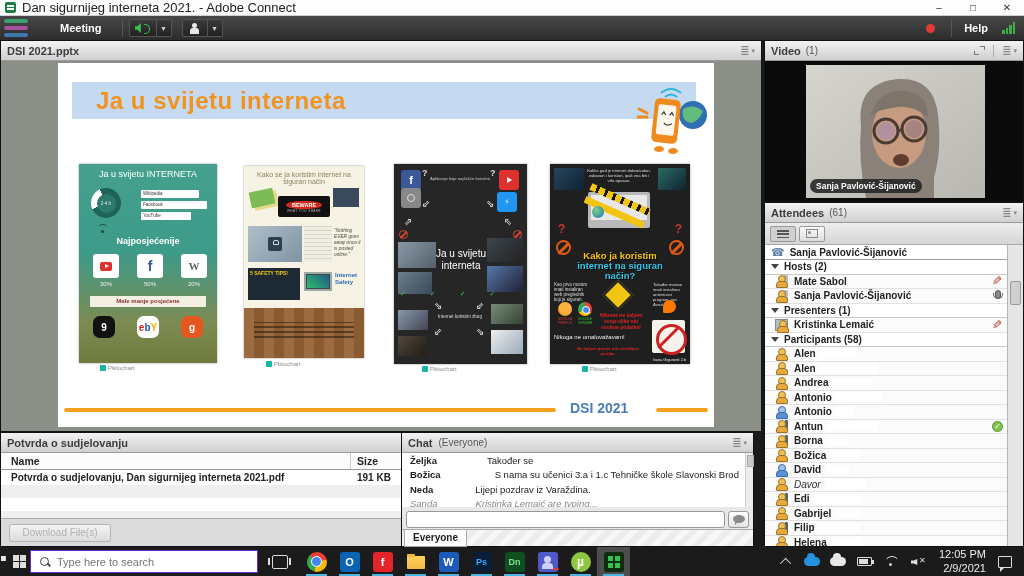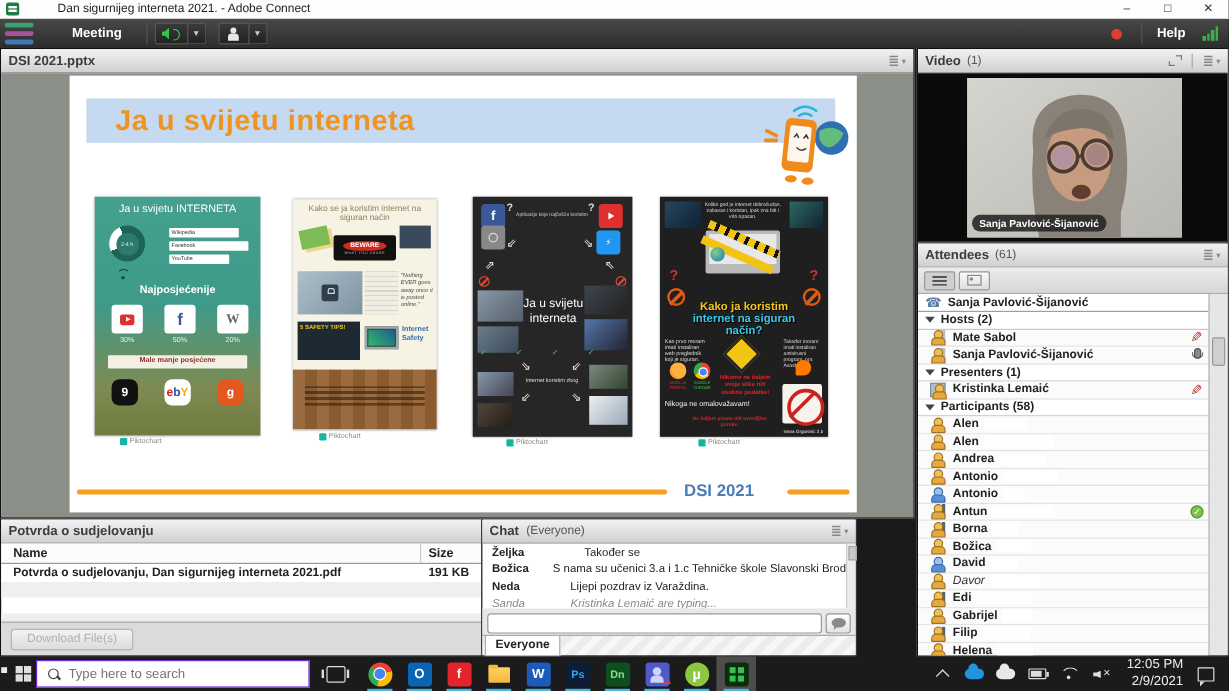--- a/index.html
+++ b/index.html
@@ -5,21 +5,21 @@
   * { margin:0; padding:0; box-sizing:border-box; }
   html,body { width:1024px; height:576px; overflow:hidden; background:#000;
     font-family:"Liberation Sans","DejaVu Sans",sans-serif; }
   #app { position:relative; width:1024px; height:576px; background:#1a1a1a; }
 
   
   .titlebar { position:absolute; left:0; top:0; width:1024px; height:16px; background:#fdfdfd;
     border-bottom:1px solid #d0d0d0; display:flex; align-items:center; }
   .app-ico { width:11px; height:11px; margin:0 6px 0 5px; background:#1c7d45; border-radius:2px; position:relative; }
   .app-ico::before { content:""; position:absolute; left:2px; top:3px; width:7px; height:2px; background:#fff; box-shadow:0 3px 0 #fff; }
-  .win-title { font-size:10px; color:#222;margin-left:26px; }
+  .win-title { font-size:13px; color:#222; }
   .win-ctrls { margin-left:auto; display:flex; }
   .win-btn { width:34px; height:16px; text-align:center; font-size:10px; line-height:15px; color:#333; }
 
   
   .menubar { position:absolute; left:0; top:16px; width:1024px; height:24px;
     background:linear-gradient(#484848,#2c2c2c); display:flex; align-items:center; }
   .cc-logo { width:30px; height:18px; margin-left:4px; display:flex; flex-direction:column; justify-content:space-between; }
   .cc-logo i { display:block; width:24px; height:4px; border-radius:2px; }
   .cc-logo i:nth-child(1){ background:#3ca06f; }
   .cc-logo i:nth-child(2){ background:#a7539b; }
@@ -248,21 +248,21 @@
   .file-rows { position:absolute; left:0; top:37px; right:0; }
   .file-row { height:15px; display:flex; align-items:center; font-size:10px; font-weight:bold; color:#222; background:#fff; }
   .fname { padding-left:10px; width:340px; white-space:nowrap; overflow:hidden; }
   .fsize { padding-left:16px; }
   .band { height:13px; } .band.g { background:#efefef; }
   .files-foot { position:absolute; left:0; bottom:0; right:0; height:28px; background:#dbdbdb; border-top:1px solid #aaa; }
   .dl-btn { position:absolute; left:8px; top:5px; width:102px; height:18px; background:linear-gradient(#f4f4f4,#dcdcdc);
     border:1px solid #b5b5b5; border-radius:3px; color:#b0b0b0; font-size:10px; text-align:center; line-height:16px; }
 
   
-  .pod.chat { left:401px; top:432px; width:313px; height:115px; }
+  .pod.chat { left:401px; top:432px; width:353px; height:115px; }
   .chat-scope { font-weight:normal; font-size:10px; color:#555; margin-left:6px; }
   .msgs { position:absolute; left:0; top:20px; right:8px; height:54px; overflow:hidden; }
   .msg { display:flex; align-items:center; height:14.5px; font-size:9.5px; color:#222; padding-left:8px; white-space:nowrap; }
   .mname { font-weight:bold; flex:none; }
   .mtext { margin-left:6px; }
   .msg .italic { font-style:italic; font-weight:normal; color:#8a8a8a; }
   .chat-scroll { position:absolute; right:0; top:20px; width:8px; height:54px; background:#ececec; border-left:1px solid #ccc; }
   .chat-scroll::before { content:""; position:absolute; left:1px; top:2px; width:5px; height:10px; background:#c9c9c9; border:1px solid #aaa; }
   .chat-inrow { position:absolute; left:0; top:74px; right:0; height:24px; background:#e8e8e8; display:flex; align-items:center; padding:0 4px; }
   .chat-input { flex:1; height:17px; border:1px solid #999; border-radius:3px; background:#fff; font-size:10px; padding:0 4px; outline:none; }

